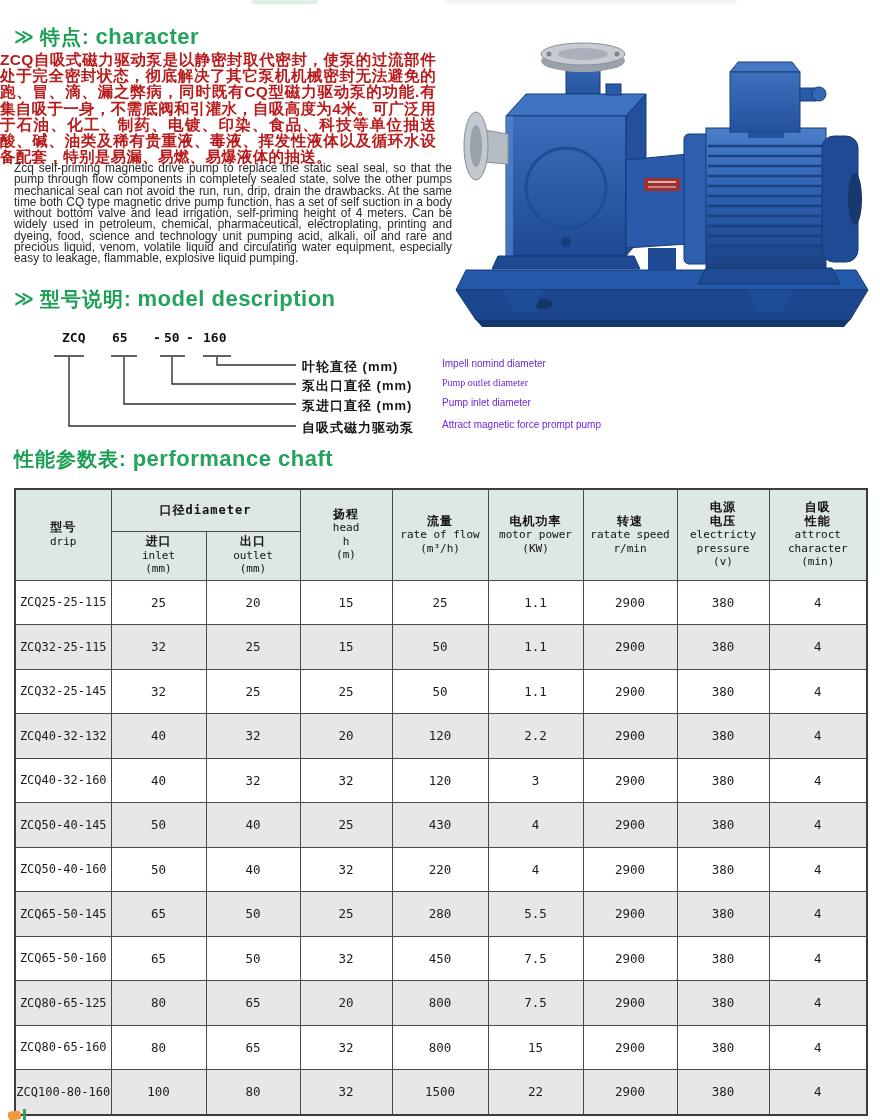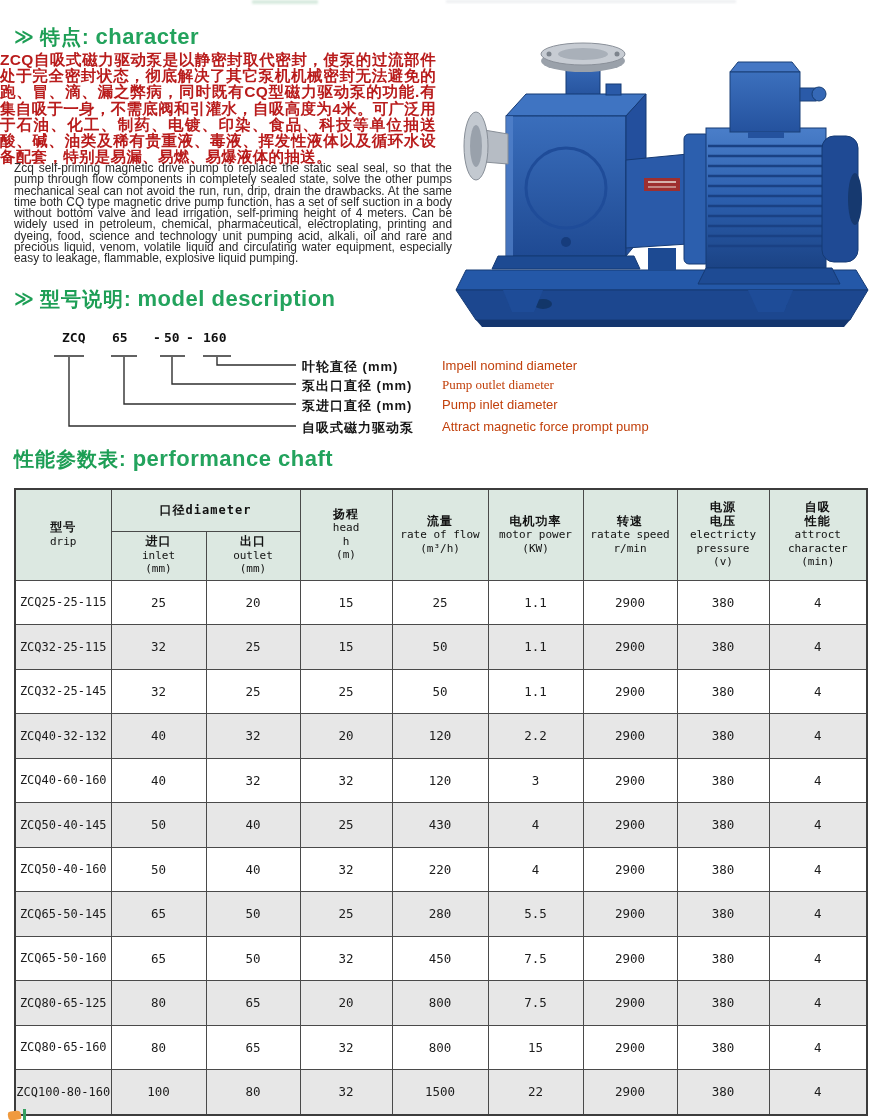--- a/index.html
+++ b/index.html
@@ -24,21 +24,21 @@
            line-height:11.3px;color:#2a2a2a;text-align:justify;}
 
   
   .pump{position:absolute;left:448px;top:28px;width:426px;height:305px;}
 
   
   .diagram{position:absolute;left:0;top:330px;width:880px;height:130px;}
   .diagram svg{position:absolute;left:0;top:0;}
   .code-seg{position:absolute;top:0;font-family:"DejaVu Sans Mono",monospace;font-size:13px;font-weight:700;color:#111;}
   .dlabel-zh{position:absolute;font-size:13px;font-weight:700;color:#161616;letter-spacing:1px;white-space:nowrap;}
-  .dlabel-en{position:absolute;left:442px;font-size:13px;color:#c2410c;white-space:nowrap;}
+  .dlabel-en{position:absolute;left:442px;font-size:10px;color:#6d28d9;white-space:nowrap;}
 
   
   .perf-table{position:absolute;left:14px;top:488px;border-collapse:collapse;table-layout:fixed;width:852px;
               font-family:"DejaVu Sans Mono","Liberation Mono",monospace;}
   .perf-table th,.perf-table td{border:1px solid #4a4a4a;padding:0;text-align:center;vertical-align:middle;}
   .perf-table{border:2px solid #3c3c3c;}
   .perf-table thead th{background:#dce8e1;font-weight:400;}
   .hline{font-size:11px;line-height:13.5px;color:#111;}
   .hline.zh{font-size:12px;font-weight:700;letter-spacing:1px;}
   .perf-table td{height:43.5px;font-size:12.5px;color:#1c1c1c;background:#ffffff;}
@@ -281,21 +281,21 @@
           <td>40</td>
           <td>32</td>
           <td>20</td>
           <td>120</td>
           <td>2.2</td>
           <td>2900</td>
           <td>380</td>
           <td>4</td>
         </tr>
         <tr>
-          <td class="type-cell">ZCQ40-60-160</td>
+          <td class="type-cell">ZCQ40-32-160</td>
           <td>40</td>
           <td>32</td>
           <td>32</td>
           <td>120</td>
           <td>3</td>
           <td>2900</td>
           <td>380</td>
           <td>4</td>
         </tr>
         <tr class="alt">

